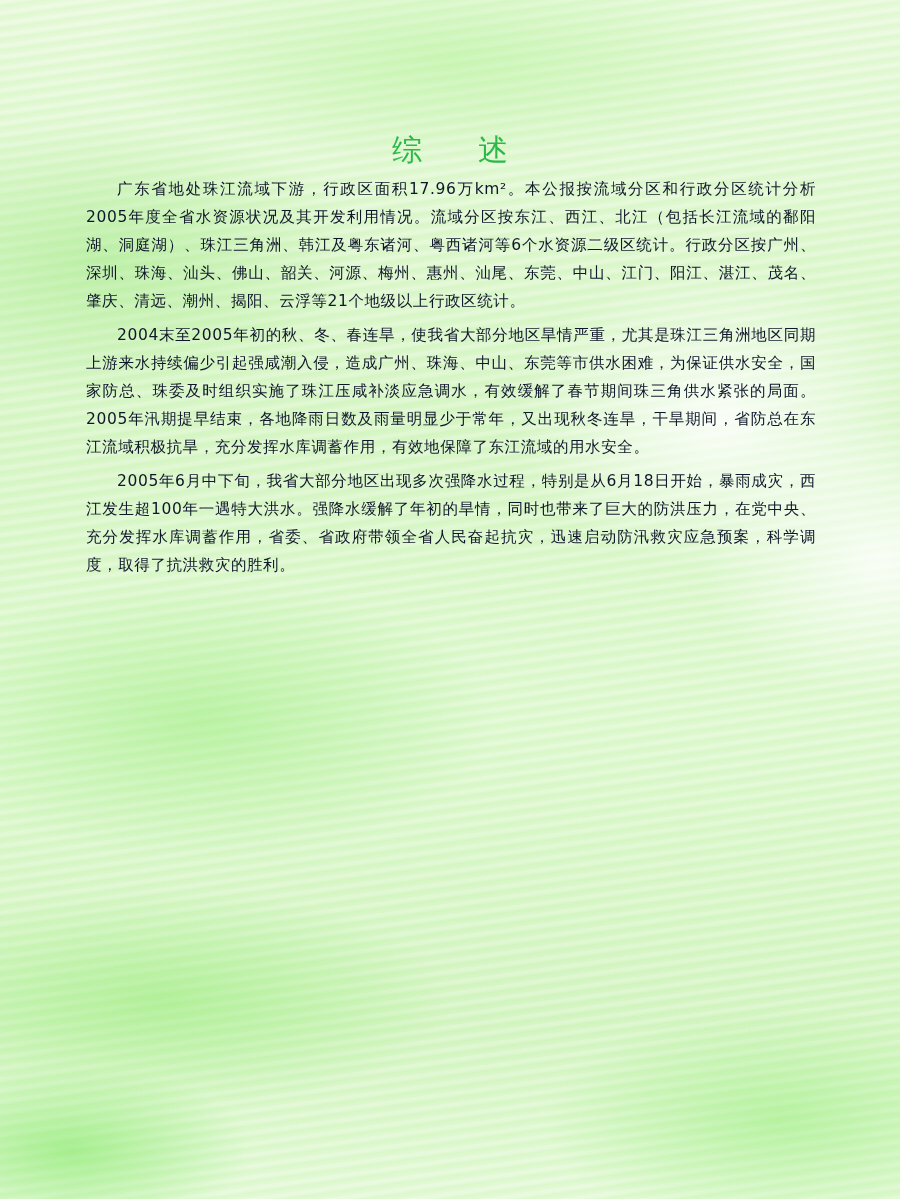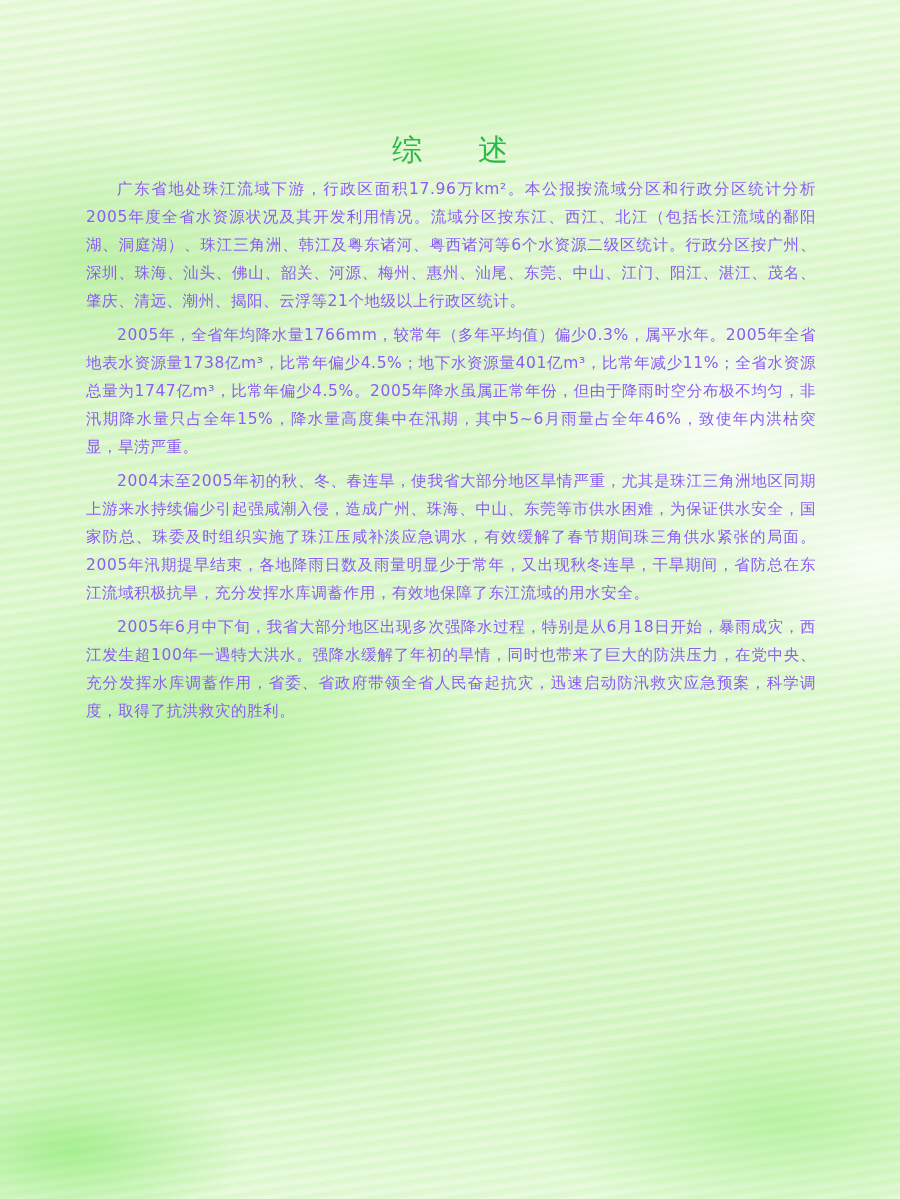--- a/index.html
+++ b/index.html
@@ -46,21 +46,21 @@
       display: inline-block;
     }
     .title .gap {
       width: 56px;
     }
     .content {
       position: absolute;
       left: 86px;
       top: 175px;
       width: 730px;
-      color: #8b5cf6;
+      color: #0f172a;
       font-size: 15.5px;
       line-height: 28px;
       text-align: justify;
       letter-spacing: 0.6px;
     }
     .content p {
       margin: 0 0 6px 0;
       text-indent: 31px;
     }
     .content p + p {
@@ -70,17 +70,16 @@
 </head>
 <body>
 
 <div class="page">
   <h1 class="title">
     <span>综</span><span class="gap"></span><span>述</span>
   </h1>
 
   <div class="content">
     <p>广东省地处珠江流域下游，行政区面积17.96万km²。本公报按流域分区和行政分区统计分析2005年度全省水资源状况及其开发利用情况。流域分区按东江、西江、北江（包括长江流域的鄱阳湖、洞庭湖）、珠江三角洲、韩江及粤东诸河、粤西诸河等6个水资源二级区统计。行政分区按广州、深圳、珠海、汕头、佛山、韶关、河源、梅州、惠州、汕尾、东莞、中山、江门、阳江、湛江、茂名、肇庆、清远、潮州、揭阳、云浮等21个地级以上行政区统计。</p>
-    <p>2005年，全省年均降水量1766mm，较常年（多年平均值）偏少0.3%，属平水年。2005年全省地表水资源量1738亿m³，比常年偏少4.5%；地下水资源量401亿m³，比常年减少11%；全省水资源总量为1747亿m³，比常年偏少4.5%。2005年降水虽属正常年份，但由于降雨时空分布极不均匀，非汛期降水量只占全年15%，降水量高度集中在汛期，其中5~6月雨量占全年46%，致使年内洪枯突显，旱涝严重。</p>
     <p>2004末至2005年初的秋、冬、春连旱，使我省大部分地区旱情严重，尤其是珠江三角洲地区同期上游来水持续偏少引起强咸潮入侵，造成广州、珠海、中山、东莞等市供水困难，为保证供水安全，国家防总、珠委及时组织实施了珠江压咸补淡应急调水，有效缓解了春节期间珠三角供水紧张的局面。2005年汛期提早结束，各地降雨日数及雨量明显少于常年，又出现秋冬连旱，干旱期间，省防总在东江流域积极抗旱，充分发挥水库调蓄作用，有效地保障了东江流域的用水安全。</p>
     <p>2005年6月中下旬，我省大部分地区出现多次强降水过程，特别是从6月18日开始，暴雨成灾，西江发生超100年一遇特大洪水。强降水缓解了年初的旱情，同时也带来了巨大的防洪压力，在党中央、充分发挥水库调蓄作用，省委、省政府带领全省人民奋起抗灾，迅速启动防汛救灾应急预案，科学调度，取得了抗洪救灾的胜利。</p>
   </div>
 </div>
 
 </body></html>

